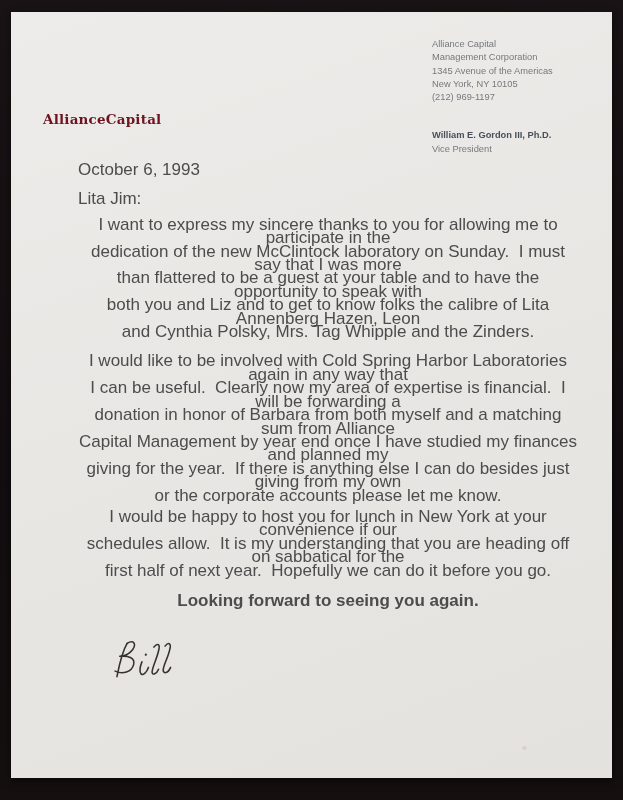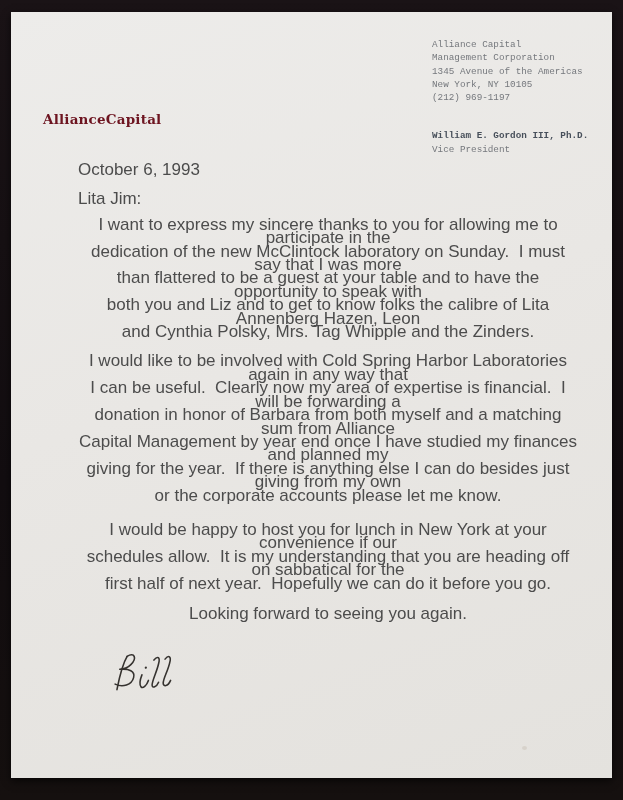--- a/index.html
+++ b/index.html
@@ -25,43 +25,42 @@
     font-size: 13.5px;
     color: #6d1420;
     letter-spacing: 0.2px;
   }
   .letterhead {
     position: absolute;
     left: 421px; top: 26px;
     font-size: 9.3px;
     line-height: 13.3px;
     color: #75787d;
-    font-family: Liberation Mono, monospace;
   }
   .letterhead .officer-name {
     margin-top: 25px;
     font-weight: bold;
     color: #474f5a;
   }
   .letterhead .officer-title { color: #75787d; }
   .body-text {
     position: absolute;
     left: 67px; top: 151px;
     width: 500px;
     font-size: 17px;
     line-height: 13.4px;
     color: #4c4c4c;
   }
   .date { margin: 0 0 16px 0; }
   .recipient { margin: 0 0 27px 0; }
   .salutation { margin: 0 0 12px 0; }
   .para { white-space: pre-wrap; margin: 0 0 16px 0; text-align: center; }
-  .para-2 { margin-bottom: 21px; }
+  .para-2 { margin-bottom: 8px; }
   .para-3 { margin-bottom: 17px; }
-  .para-4 { margin-bottom: 28px; }
+  .para-4 { margin-bottom: 28px; font-weight: bold; }
   .closing { margin: 0 0 7px 0; }
   .signature {
     margin-left: 26px;
     width: 74px; height: 50px;
   }
   .signature path {
     fill: none;
     stroke: #35322f;
     stroke-width: 1.7;
     stroke-linecap: round;

